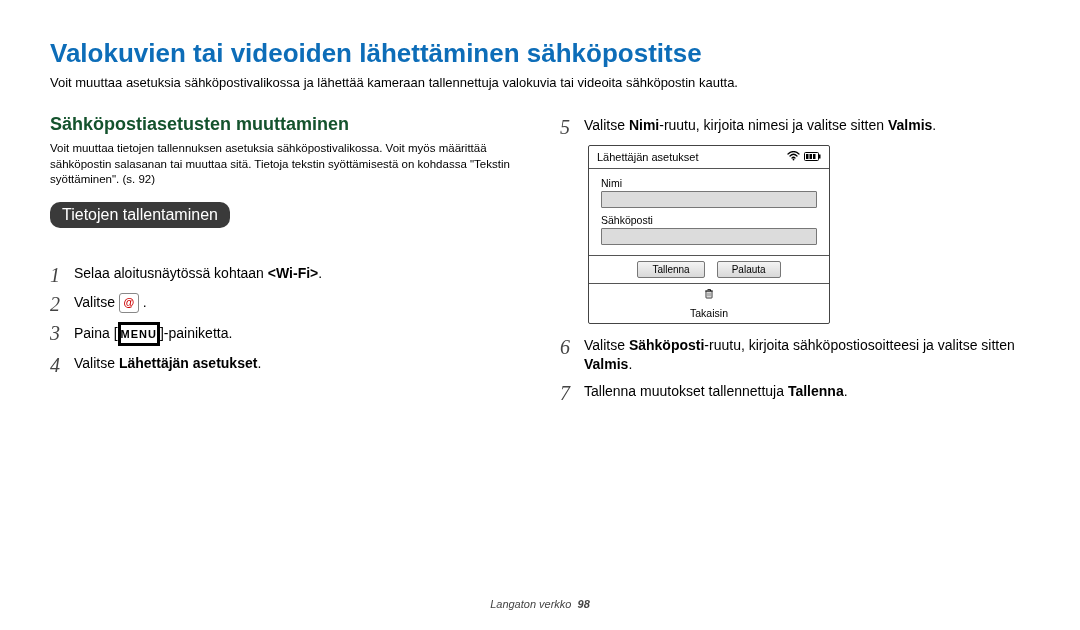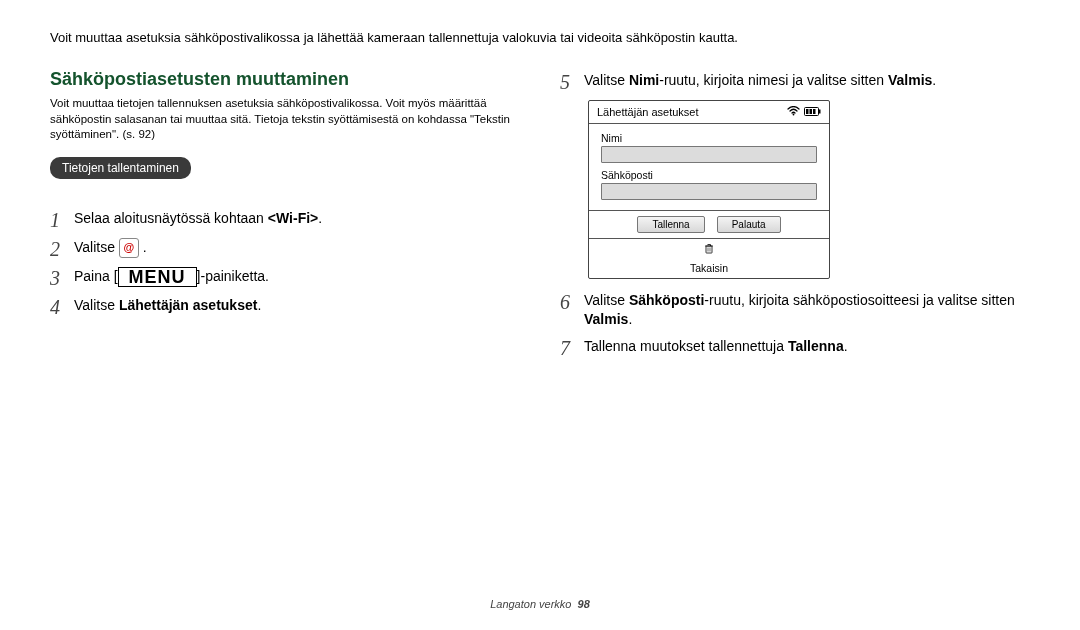--- a/index.html
+++ b/index.html
@@ -43,22 +43,22 @@
     font-size: 11.5px;
     margin: 0 0 14px 0;
     line-height: 1.35;
   }
   .pill {
     display: inline-block;
     background: #3a3a3a;
     color: #fff;
     border-radius: 10px;
     padding: 4px 12px;
-    font-size: 12px;
-    margin-bottom: 22px;
+    font-size: 16px;
+    margin-bottom: 28px;
   }
   .steps {
     margin: 0;
     padding: 0;
   }
   .step {
     display: flex;
     align-items: flex-start;
     margin: 8px 0;
     font-size: 14px;
@@ -89,24 +89,24 @@
     vertical-align: middle;
     font-size: 11px;
     line-height: 1;
   }
   .ico-email span {
     color: #c00;
     font-weight: bold;
   }
   .menu-box {
     display: inline-block;
-    border: 1px solid #000000;
-    padding: 0 10px;
+    border: 3px solid #000000;
+    padding: 0 0;
     font-weight: bold;
-    font-size: 18px;
+    font-size: 11px;
     letter-spacing: 1px;
     vertical-align: middle;
     line-height: 18px;
   }
   
   .device {
     border: 1px solid #444;
     border-radius: 2px;
     width: 240px;
     margin: 4px 0 12px 28px;
@@ -187,20 +187,21 @@
     font-size: 11px;
     color: #444;
     font-style: italic;
   }
   .footer b { font-weight: bold; }
 </style>
 </head>
 <body>
 
 <div class="page">
+  <h1>Valokuvien tai videoiden lähettäminen sähköpostitse</h1>
   <p class="intro">Voit muuttaa asetuksia sähköpostivalikossa ja lähettää kameraan tallennettuja valokuvia tai videoita sähköpostin kautta.</p>
 
   <div class="columns">
 
     <div class="col">
       <h2>Sähköpostiasetusten muuttaminen</h2>
       <p class="sub-intro">Voit muuttaa tietojen tallennuksen asetuksia sähköpostivalikossa. Voit myös määrittää sähköpostin salasanan tai muuttaa sitä. Tietoja tekstin syöttämisestä on kohdassa "Tekstin syöttäminen". (s. 92)</p>
       <div class="pill">Tietojen tallentaminen</div>
 
       <div class="steps">

